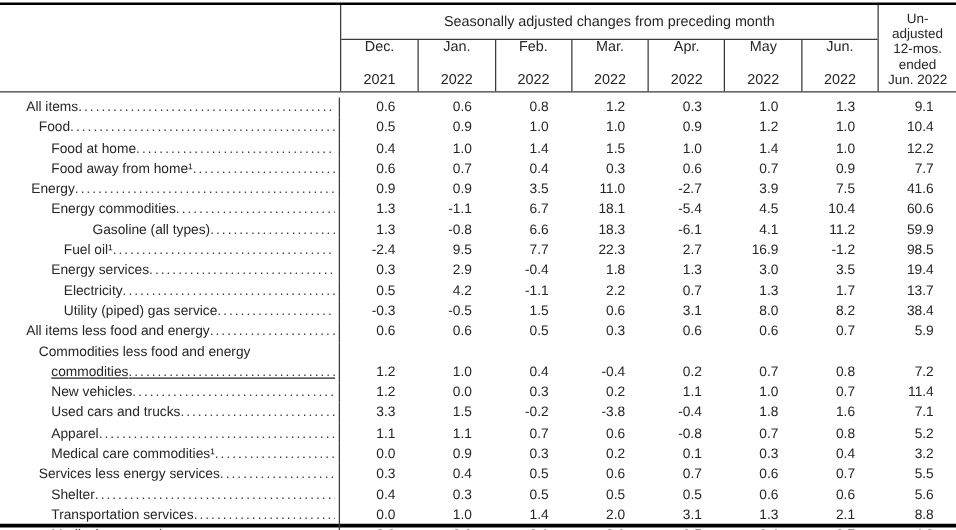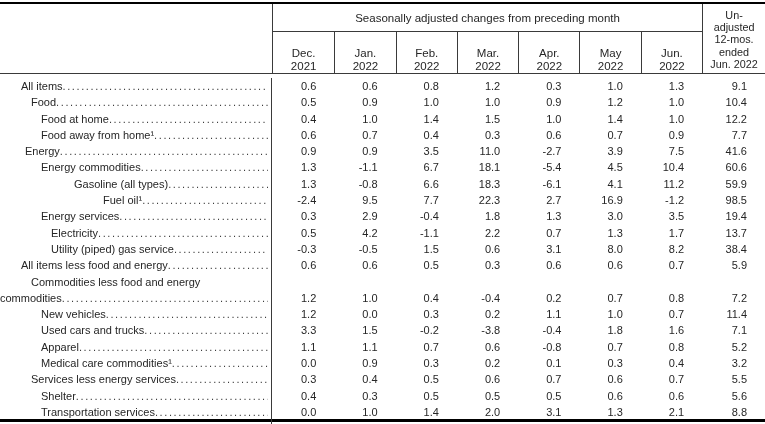--- a/index.html
+++ b/index.html
@@ -40,22 +40,22 @@
   .group-cell {
     flex: 0 0 28px;
     border-bottom: 1px solid #3a3a3a;
     display: flex; align-items: center; justify-content: center;
     font-size: 11.5px;
   }
   .month-row { flex: 1; display: flex; }
   .month-cell {
     flex: 0 0 61.3px;
     display: flex; flex-direction: column;
-    align-items: center; justify-content: flex-end;
-    line-height: 13px; font-size: 11.5px;
+    align-items: center; justify-content: flex-start;
+    line-height: 13px; font-size: 11.5px; gap: 13px;
   }
   .month-cell + .month-cell { border-left: 1px solid #3a3a3a; }
   .unadj-head {
     flex: 1;
     text-align: center;
     padding-top: 5px;
     line-height: 12.2px;
     font-size: 10.8px;
   }
 
@@ -245,21 +245,21 @@
           <div class="val">-0.8</div>
           <div class="val">6.6</div>
           <div class="val">18.3</div>
           <div class="val">-6.1</div>
           <div class="val">4.1</div>
           <div class="val">11.2</div>
           <div class="val unadj">59.9</div>
         </div>
         <div class="row">
           <div class="stub-cell">
-            <div class="stub-line" style="padding-left: 67px; margin-left: 36px;">
+            <div class="stub-line" style="padding-left: 51px;">
               <span class="stub-txt">Fuel oil¹</span>
               <span class="dots"></span>
             </div>
           </div>
           <div class="val">-2.4</div>
           <div class="val">9.5</div>
           <div class="val">7.7</div>
           <div class="val">22.3</div>
           <div class="val">2.7</div>
           <div class="val">16.9</div>
@@ -328,21 +328,21 @@
           <div class="val">0.6</div>
           <div class="val">0.6</div>
           <div class="val">0.7</div>
           <div class="val unadj">5.9</div>
         </div>
         <div class="row two-line">
           <div class="stub-cell">
             <div class="stub-line" style="padding-left: 31px;">
               <span class="stub-txt">Commodities less food and energy</span>
             </div>
-            <div class="stub-line" style="">
+            <div class="stub-line" style="padding-left: 41px; text-decoration: underline;">
               <span class="stub-txt">commodities</span>
               <span class="dots"></span>
             </div>
           </div>
           <div class="val">1.2</div>
           <div class="val">1.0</div>
           <div class="val">0.4</div>
           <div class="val">-0.4</div>
           <div class="val">0.2</div>
           <div class="val">0.7</div>

